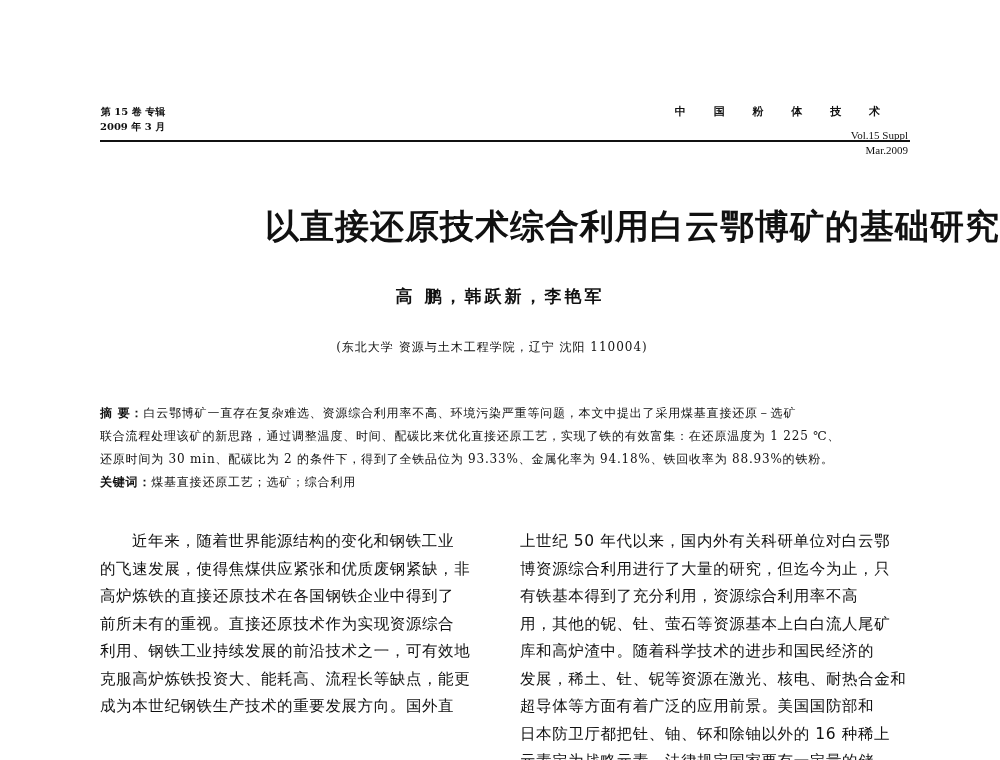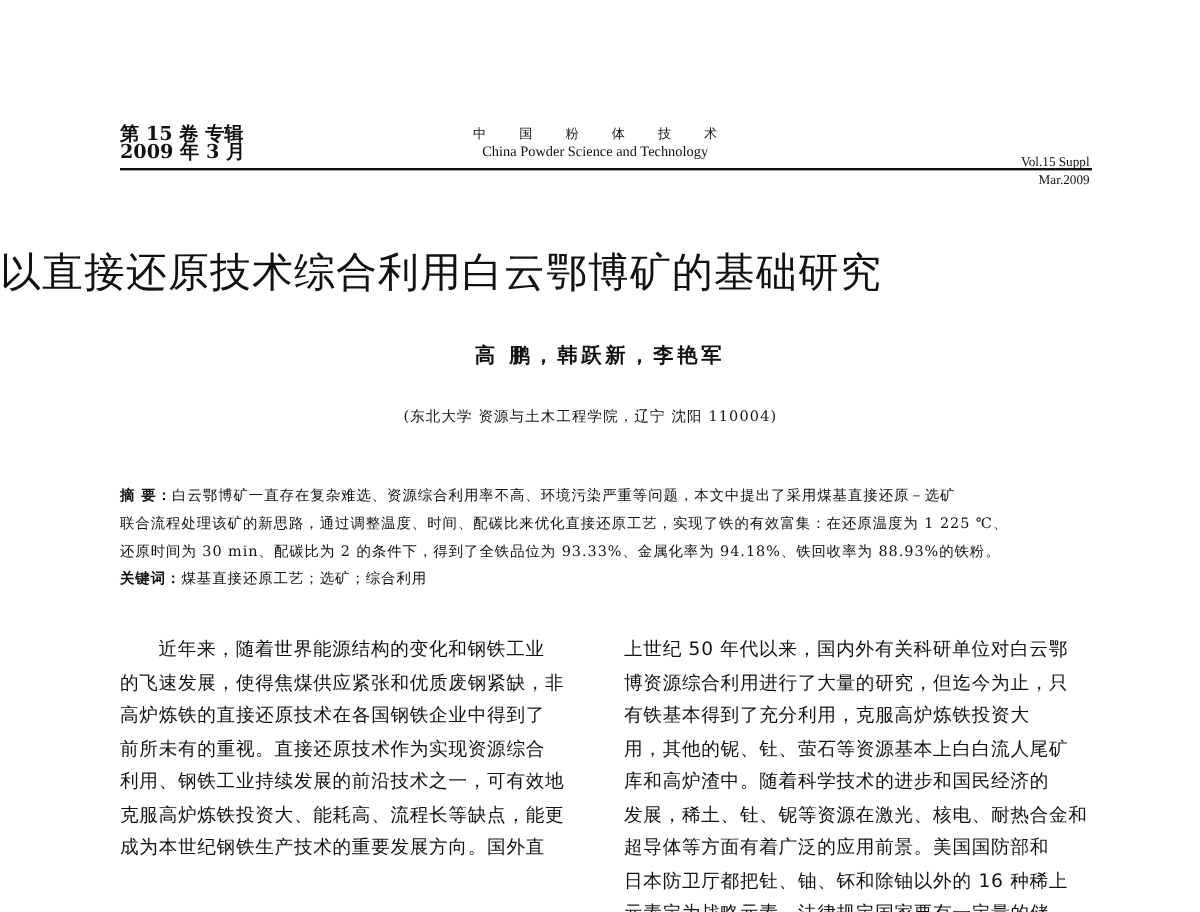--- a/index.html
+++ b/index.html
@@ -5,30 +5,30 @@
   html, body { margin: 0; padding: 0; background: #ffffff; }
   body {
     width: 1000px; height: 760px; overflow: hidden; position: relative;
     color: #111111;
     font-family: "DejaVu Serif", "Liberation Serif", serif;
   }
   .page { position: absolute; left: 0; top: 0; width: 1000px; height: 760px; }
 
   
   .run-header { position: absolute; left: 100px; top: 104px; width: 808px; height: 40px; }
-  .rh-left { position: absolute; left: 0; top: 0; font-size: 16px; line-height: 15px; font-weight: bold; }
-  .rh-center { position: absolute; left: 0; right: 16px; top: 0; text-align: center; font-size: 11px; line-height: 15px; font-weight: normal; }
+  .rh-left { position: absolute; left: 0; top: 0; font-size: 10px; line-height: 15px; font-weight: bold; text-align: right; }
+  .rh-center { position: absolute; left: 0; right: 16px; top: 0; text-align: right; font-size: 11px; line-height: 15px; font-weight: bold; }
   .rh-center .cn { letter-spacing: 12px; padding-left: 12px; }
   .rh-center .en { font-family: "Liberation Serif", serif; font-size: 12px; }
   .rh-right { position: absolute; right: 0; top: 0; text-align: right; font-size: 11px; line-height: 15px; font-family: "Liberation Serif", serif; margin-top: 24px; }
   .rh-rule { position: absolute; left: 100px; top: 140px; width: 810px; height: 2px; background: #111; }
 
   .title {
-    position: absolute; left: 0; right: 0; top: 204px; text-align: left;
-    font-size: 34px; font-weight: normal; letter-spacing: 1px;
+    position: absolute; left: 0; right: 0; top: 204px; text-align: right;
+    font-size: 34px; font-weight: bold; letter-spacing: 1px;
     font-family: "DejaVu Serif", serif;
   }
   .authors {
     position: absolute; left: 0; right: 0; top: 285px; text-align: center;
     font-size: 17px; font-weight: bold; letter-spacing: 3px;
   }
   .affiliation {
     position: absolute; left: 0; right: 16px; top: 339px; text-align: center;
     font-size: 12px; letter-spacing: 1px;
   }
@@ -56,21 +56,20 @@
 
 <div class="page">
 
   <div class="run-header">
     <div class="rh-left">
       <div>第 15 卷 专辑</div>
       <div>2009 年 3 月</div>
     </div>
     <div class="rh-center">
       <div class="cn">中 国 粉 体 技 术</div>
-      <div class="en">China Powder Science and Technology</div>
     </div>
     <div class="rh-right">
       <div>Vol.15 Suppl</div>
       <div>Mar.2009</div>
     </div>
   </div>
   <div class="rh-rule"></div>
 
   <div class="title">以直接还原技术综合利用白云鄂博矿的基础研究</div>
   <div class="authors">高  鹏，韩跃新，李艳军</div>
@@ -89,21 +88,21 @@
     <span class="line">高炉炼铁的直接还原技术在各国钢铁企业中得到了</span>
     <span class="line">前所未有的重视。直接还原技术作为实现资源综合</span>
     <span class="line">利用、钢铁工业持续发展的前沿技术之一，可有效地</span>
     <span class="line">克服高炉炼铁投资大、能耗高、流程长等缺点，能更</span>
     <span class="line">成为本世纪钢铁生产技术的重要发展方向。国外直</span>
   </div>
 
   <div class="col right">
     <span class="line">上世纪 50 年代以来，国内外有关科研单位对白云鄂</span>
     <span class="line">博资源综合利用进行了大量的研究，但迄今为止，只</span>
-    <span class="line">有铁基本得到了充分利用，克服高炉炼铁投资大</span>
+    <span class="line">有铁基本得到了充分利用，资源综合利用率不高</span>
     <span class="line">用，其他的铌、钍、萤石等资源基本上白白流人尾矿</span>
     <span class="line">库和高炉渣中。随着科学技术的进步和国民经济的</span>
     <span class="line">发展，稀土、钍、铌等资源在激光、核电、耐热合金和</span>
     <span class="line">超导体等方面有着广泛的应用前景。美国国防部和</span>
     <span class="line">日本防卫厅都把钍、铀、钚和除铀以外的 16 种稀上</span>
     <span class="line">元素定为战略元素，法律规定国家要有一定量的储</span>
   </div>
 
 </div>
 

